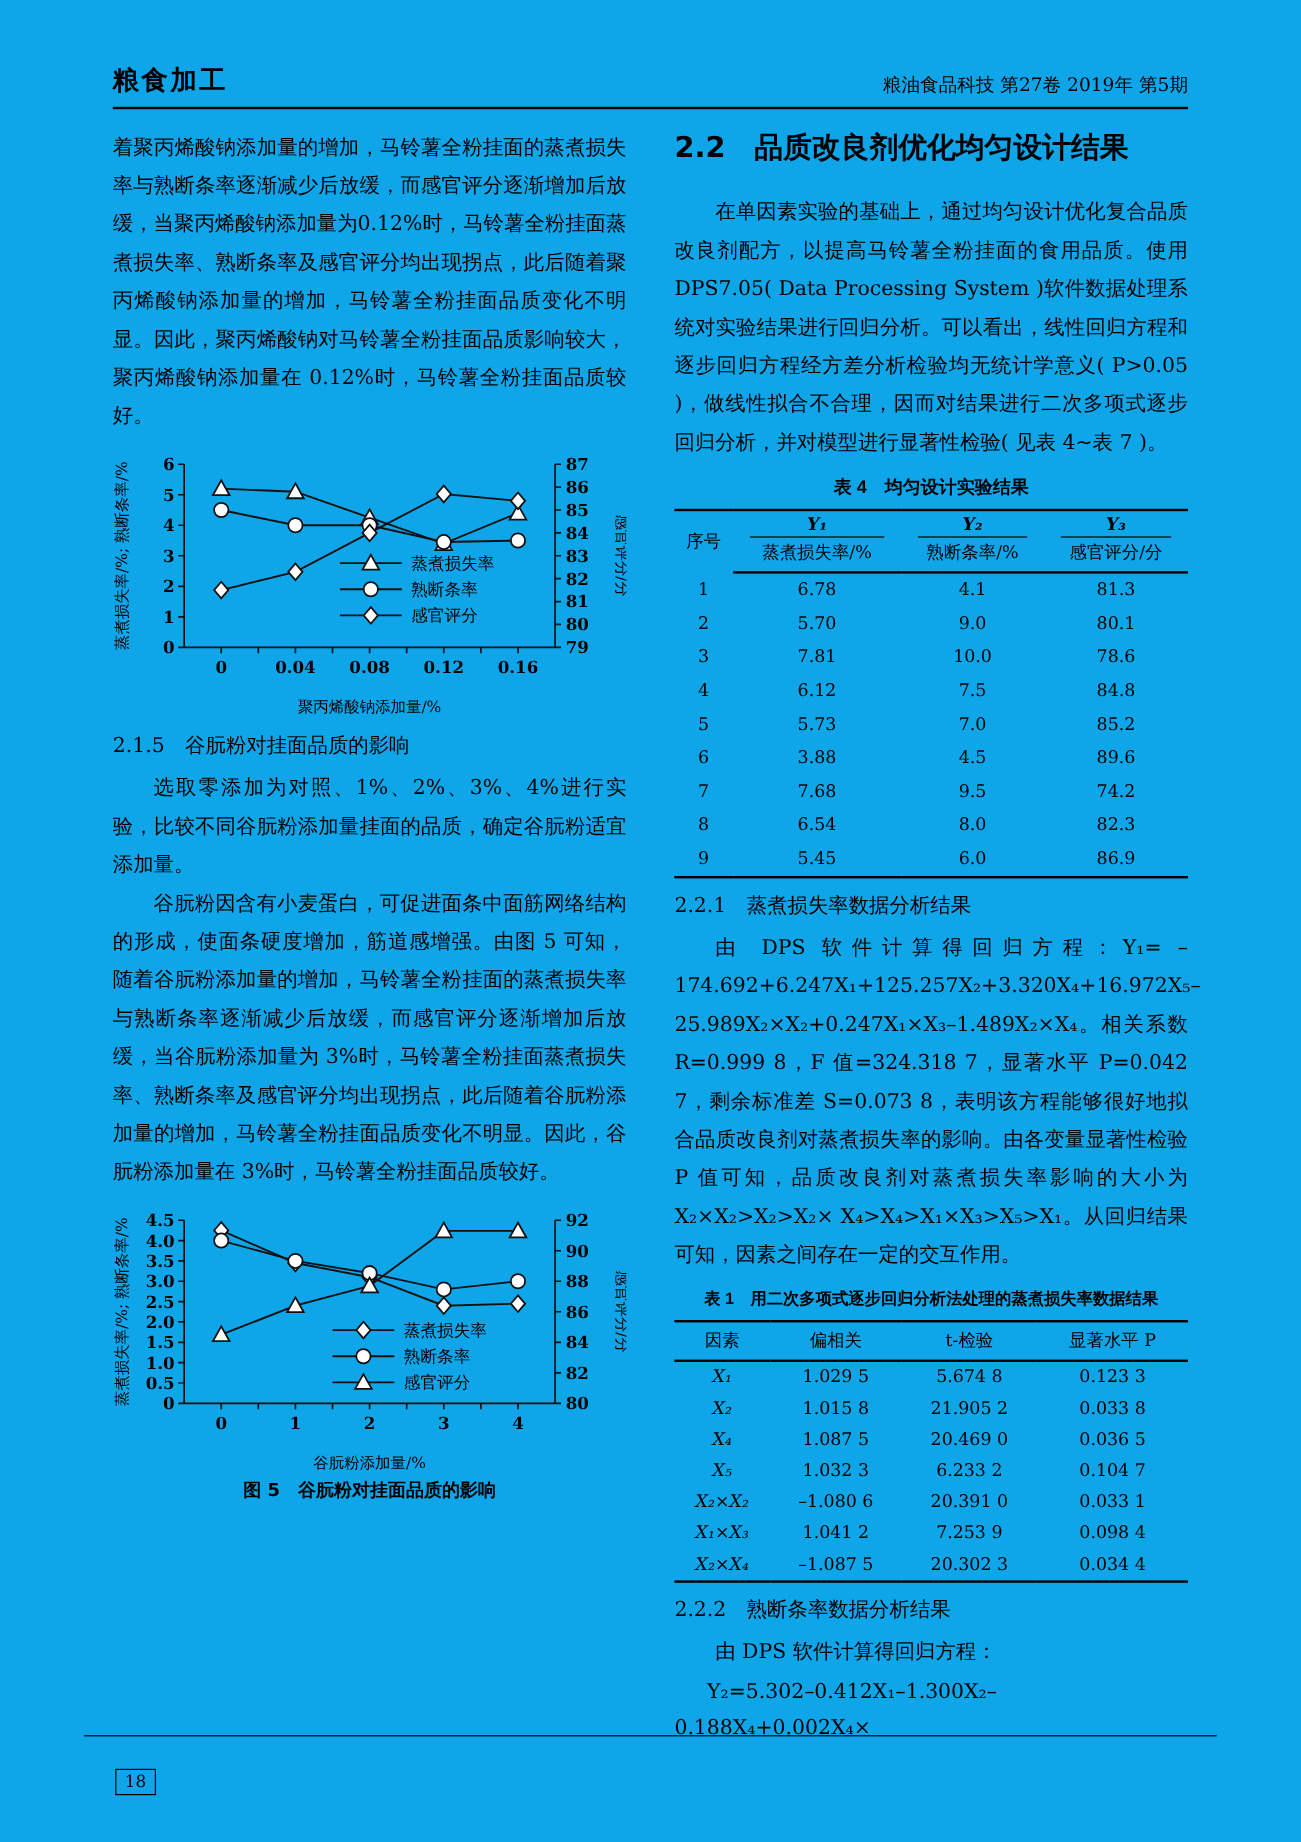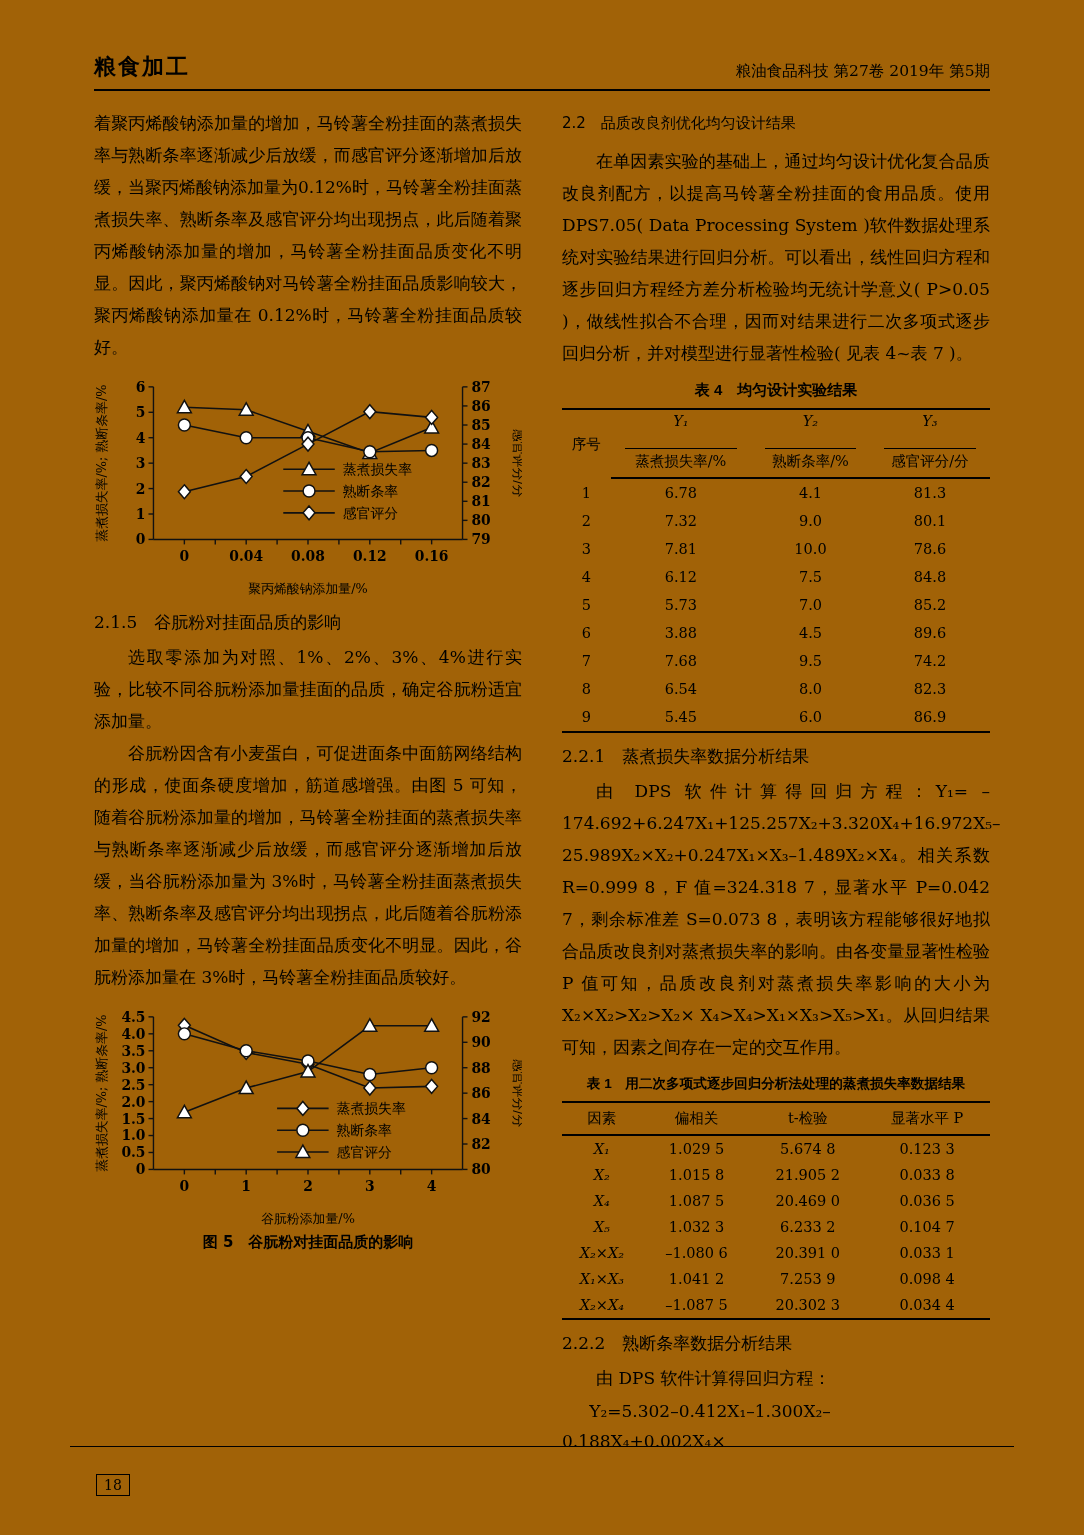--- a/index.html
+++ b/index.html
@@ -1,42 +1,42 @@
 <!DOCTYPE html>
 <html><head>
 <meta charset="utf-8">
 <style>
   html,body{margin:0;padding:0;background:#fff;}
-  .page{width:1084px;height:1535px;position:relative;background:#a16207;color:#000;
+  .page{width:1084px;height:1535px;position:relative;background:#0ea5e9;color:#000;
         box-sizing:border-box;padding:52px 94px 0;
         font-family:"DejaVu Serif","Liberation Serif",serif;}
   .hdr{display:flex;justify-content:space-between;align-items:flex-end;}
   .hdr-left{font-family:"DejaVu Sans","Liberation Sans",sans-serif;font-weight:bold;font-size:22px;letter-spacing:2px;}
   .hdr-right{font-size:15.5px;}
   .header-rule{border-bottom:2.5px solid #000;margin-top:7px;}
   .columns{display:flex;gap:40px;margin-top:16px;}
   .col{flex:1;min-width:0;}
   p.body{margin:0;font-size:17px;line-height:32px;text-align:justify;text-indent:2em;}
   p.body.noindent{text-indent:0;}
-  .h2{font-family:"DejaVu Sans","Liberation Sans",sans-serif;font-weight:normal;font-size:15px;margin:2px 0 8px;line-height:28px;}
+  .h2{font-family:"DejaVu Sans","Liberation Sans",sans-serif;font-weight:bold;font-size:24px;margin:2px 0 24px;line-height:28px;}
   .h3{font-size:17px;font-weight:normal;margin:8px 0 4px;line-height:30px;}
   figure{margin:10px 0 6px;}
   .chart{display:flex;justify-content:center;}
   .chart svg{display:block;}
   .chart text{fill:#000;font-family:"DejaVu Serif","Liberation Serif",serif;}
   .tick-num{font-size:14px;font-weight:bold;}
   .axis-cn{font-size:13px;}
   .legend-cn{font-size:14px;}
   .figcap{font-family:"DejaVu Sans","Liberation Sans",sans-serif;font-weight:bold;font-size:15px;text-align:center;margin-top:4px;}
   .tbl-title{font-family:Liberation Sans, sans-serif;font-weight:bold;font-size:15px;text-align:center;margin:12px 0 8px;}
   .tbl-title.small{font-size:13.6px;}
   table.tbl{width:100%;border-collapse:collapse;border-top:2px solid #000;border-bottom:2px solid #000;font-size:14.5px;}
   .tbl th,.tbl td{font-weight:normal;text-align:center;padding:5px 2px;}
   .t4 th.grp{padding:3px 0 0;}
-  .t4 th.grp span{display:block;margin:0 14px;padding-bottom:19px;border-bottom:1.5px solid #000;font-style:italic;}
+  .t4 th.grp span{display:block;margin:0 14px;padding-bottom:1px;border-bottom:1.5px solid #000;font-style:italic;font-weight:bold;}
   .t4 thead tr.units th{border-bottom:2px solid #000;padding:3px 2px 6px;}
   .t4 tbody td{padding:6px 2px;}
   .t5 thead th{border-bottom:2px solid #000;padding:6px 2px;}
   .t5 td{padding:5px 2px;}
   .t5 td.fac{font-style:italic;}
   .formula{font-size:17px;line-height:30px;text-indent:1.6em;margin-top:2px;}
   .footer-rule{position:absolute;left:70px;right:70px;top:1446px;border-bottom:1.5px solid #000;}
   .pageno{position:absolute;left:96px;top:1474px;border:1.5px solid #000;font-size:14px;padding:1px 7px;line-height:18px;}
 </style>
 </head>
@@ -262,21 +262,21 @@
         </thead>
         <tbody id="t4body">
             <tr>
               <td>1</td>
               <td>6.78</td>
               <td>4.1</td>
               <td>81.3</td>
             </tr>
             <tr>
               <td>2</td>
-              <td>7.32</td>
+              <td>5.70</td>
               <td>9.0</td>
               <td>80.1</td>
             </tr>
             <tr>
               <td>3</td>
               <td>7.81</td>
               <td>10.0</td>
               <td>78.6</td>
             </tr>
             <tr>

